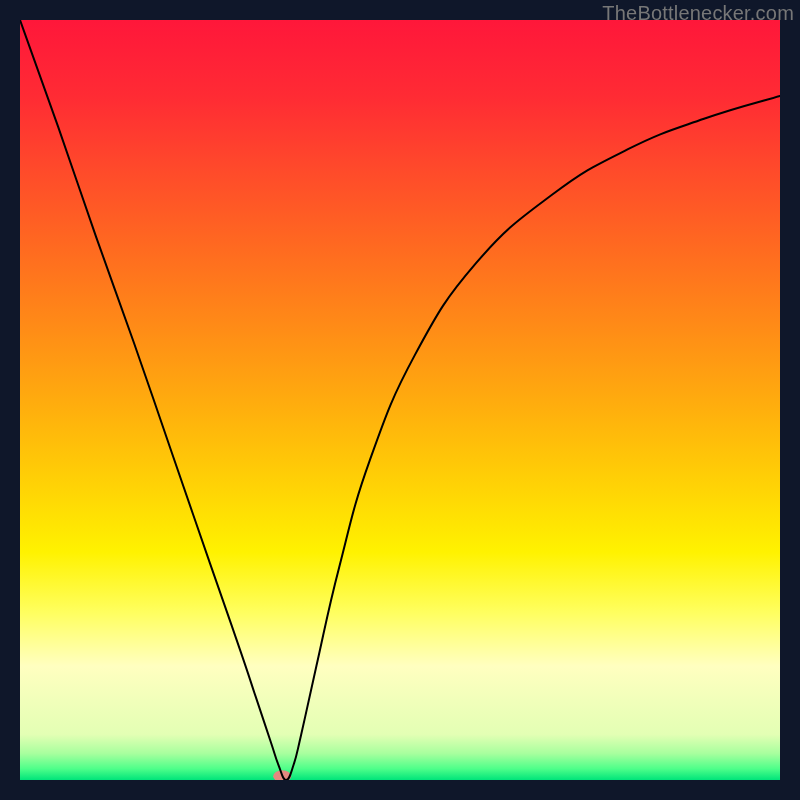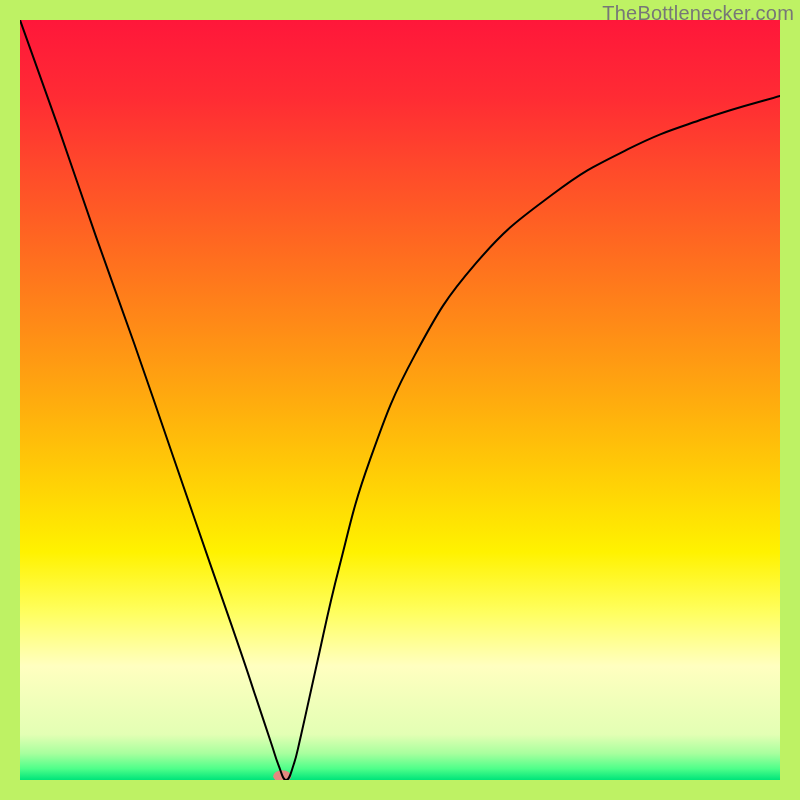--- a/index.html
+++ b/index.html
@@ -8,21 +8,21 @@
     width: 800px;
     height: 800px;
     overflow: hidden;
     font-family: Arial, Helvetica, sans-serif;
     background: #000;
   }
   .frame {
     position: relative;
     width: 800px;
     height: 800px;
-    background: #bef264;
+    background: #0f172a;
   }
   .plot {
     position: absolute;
     
     left: 20px;
     top: 20px;
     width: 760px;
     height: 760px;
   }
   .attribution {

